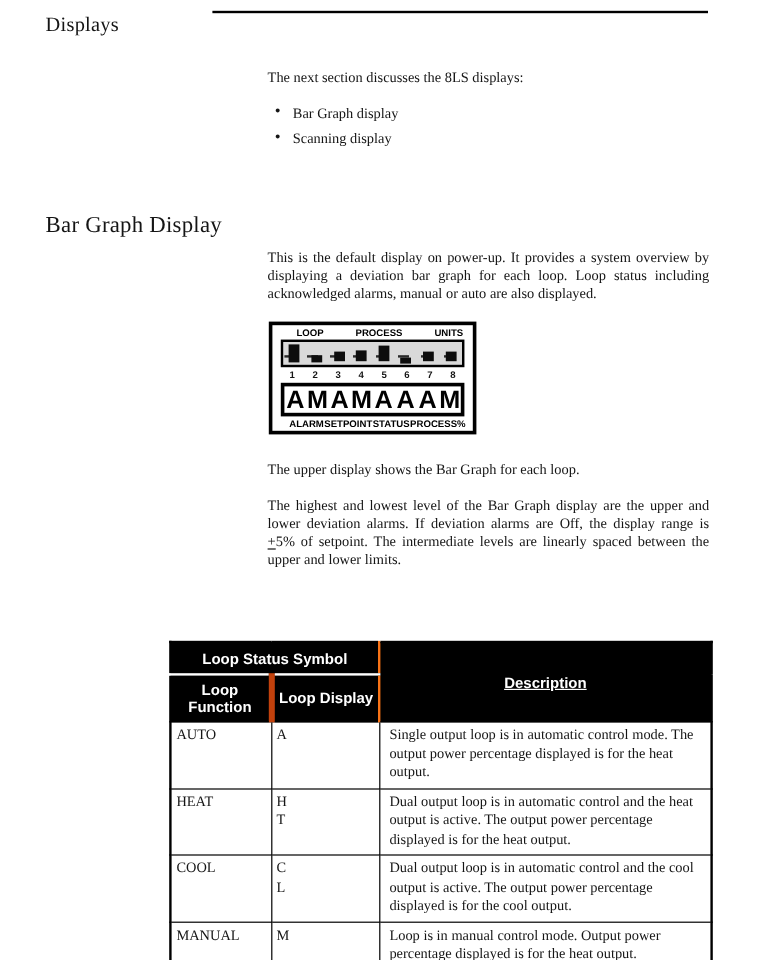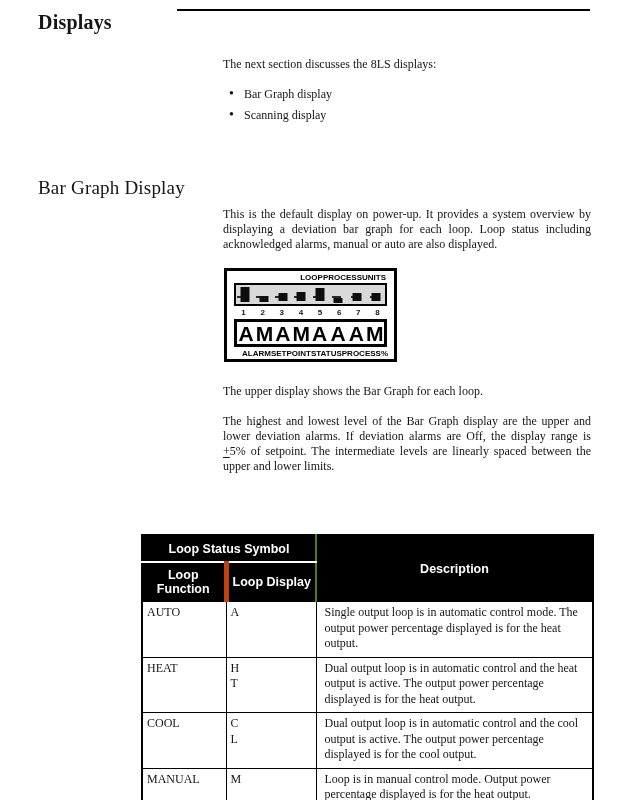--- a/index.html
+++ b/index.html
@@ -10,21 +10,21 @@
     font-family:"Liberation Serif", serif;
     color:#151515;
     overflow:hidden;
   }
   .top-rule {
     position:absolute; left:177px; top:9px;
     width:413px; height:2px; background:#000;
   }
   h1.doc-title {
     position:absolute; left:38px; top:11px; margin:0;
-    font-size:20px; font-weight:700; letter-spacing:0.2px;
+    font-size:17px; font-weight:400; letter-spacing:0.2px;
   }
   h2.section-title {
     position:absolute; left:38px; top:177px; margin:0;
     font-size:19px; font-weight:400; letter-spacing:0.2px;
   }
   .col { position:absolute; left:223px; width:368px; }
   p.body-text {
     margin:0; font-size:12px; line-height:15px; text-align:justify;
   }
   .lead { top:57px; }
@@ -49,21 +49,21 @@
 
   
   .device {
     position:absolute; left:224px; top:268px;
     width:173px; height:94px;
     border:3px solid #000; background:#fff;
     box-sizing:border-box;
     font-family:"Liberation Sans", sans-serif;
   }
   .dev-top, .dev-bottom {
-    display:flex; justify-content:flex-end;
+    display:flex; justify-content:space-between;
     padding:2px 8px 0 20px;
     font-size:8px; font-weight:700; line-height:9px; color:#000;
   }
   .dev-bottom { padding:2px 6px 0 14px; }
   .bar-panel {
     position:relative; margin:1px 7px 0;
     height:23px; border:2px solid #000;
     box-sizing:border-box;
   }
   .centerline {
@@ -100,21 +100,21 @@
     border:2px solid #000;
     font-size:12px;
   }
   .status-table th {
     background:#000; color:#fff;
     font-family:"Liberation Sans", sans-serif;
     font-size:12.5px; font-weight:700;
     text-align:center; padding:2px 4px;
   }
   th.h-group { border-bottom:2px solid #fff; height:21px; }
-  th.h-desc  { border-left:2px solid #4d7c0f; }
+  th.h-desc  { border-left:2px solid #f97316;text-decoration:underline; }
   th.h-sub   { height:34px; line-height:14px; }
   th.h-sub + th.h-sub { border-left:5px solid #c2410c; }
   .status-table td {
     border:1px solid #000;
     vertical-align:top; text-align:left;
     font-family:"Liberation Serif", serif;
     line-height:15.5px; padding:3px 4px 5px;
   }
   td.cell-desc { padding:3px 8px 5px; }
   tr.r-auto td { height:44px; }

